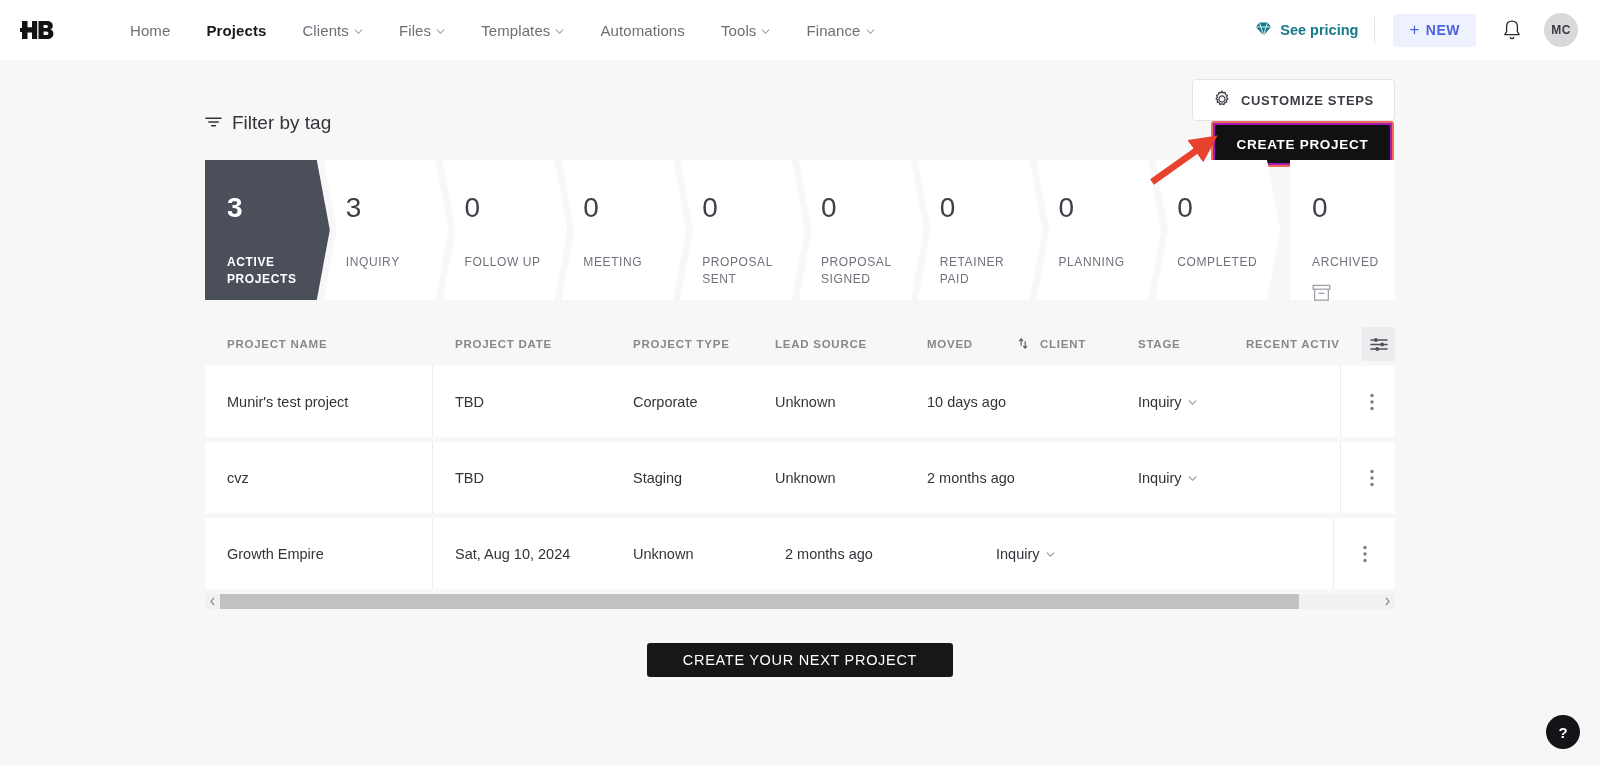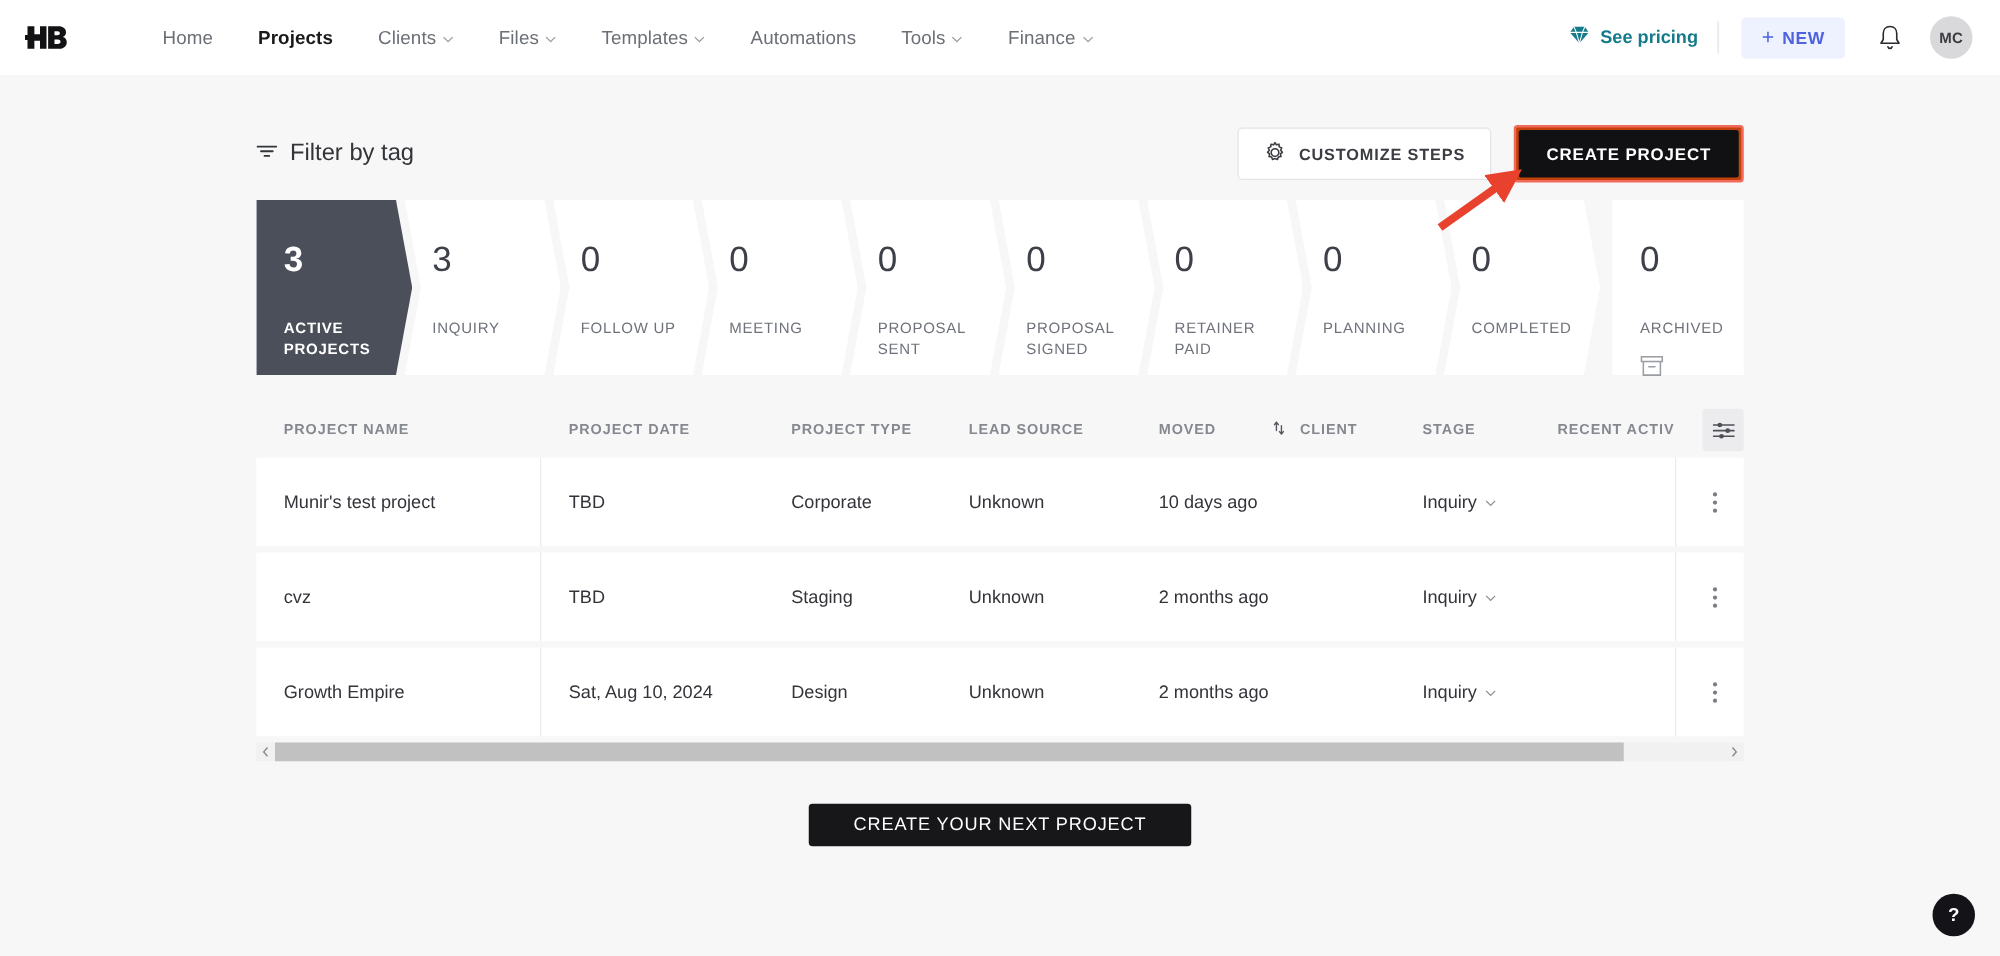--- a/index.html
+++ b/index.html
@@ -56,31 +56,31 @@
   
   .page { position: relative; height: 705px; background: #f7f7f7; }
   .content { width: 1190px; margin: 0 auto; padding-top: 42px; position: relative; }
 
   
   .toolbar { display: flex; align-items: center; height: 42px; margin-bottom: 16px; }
   .filter-tag {
     display: flex; align-items: center; gap: 10px;
     font-size: 19px; color: #33343a; cursor: pointer;
   }
-  .toolbar-right { margin-left: auto; display: flex; align-items: center; }
+  .toolbar-right { margin-left: auto; display: flex; align-items: center; flex-direction: column; }
   .btn-customize {
     display: flex; align-items: center; gap: 10px;
     background: #fff; border: 1px solid #e4e4e6; border-radius: 4px;
     height: 42px; padding: 0 20px;
     font-size: 13px; font-weight: 700; color: #3c3d43; letter-spacing: .7px;
     cursor: pointer;
   }
   .create-wrap {
     margin-left: 18px; position: relative;
-    border: 2px solid #f26a5a; border-radius: 3px; padding: 2px; background: #c2410c;
+    border: 2px solid #f26a5a; border-radius: 3px; padding: 2px; background: #a21caf;
   }
   .btn-create {
     display: block; background: #111114; color: #fff; border: none;
     height: 38px; padding: 0 22px; border-radius: 2px;
     font-size: 13.5px; font-weight: 700; letter-spacing: .7px; cursor: pointer;
     font-family: "Liberation Sans", sans-serif;
   }
 
   
   .pipeline { display: flex; align-items: stretch; height: 140px; }
@@ -425,21 +425,20 @@
           <circle cx="2" cy="2.5" r="1.7" fill="#7a7d86"></circle>
           <circle cx="2" cy="9" r="1.7" fill="#7a7d86"></circle>
           <circle cx="2" cy="15.5" r="1.7" fill="#7a7d86"></circle>
         </svg>
       </div>
     </div>
 
     <div class="row">
       <div class="cell name c-name">Growth Empire</div>
       <div class="cell c-date">Sat, Aug 10, 2024</div>
-      <div class="cell c-type">Design</div>
       <div class="cell c-source">Unknown</div>
       <div class="cell c-moved">2 months ago</div>
       <div class="cell c-client"></div>
       <div class="cell stage c-stage">
         <span>Inquiry</span>
         <span class="chev">
           <svg width="9" height="9" viewBox="0 0 10 10">
               <path d="M1 3 L5 7 L9 3" stroke="#8e9198" stroke-width="1.2" fill="none"></path>
             </svg>
         </span>

